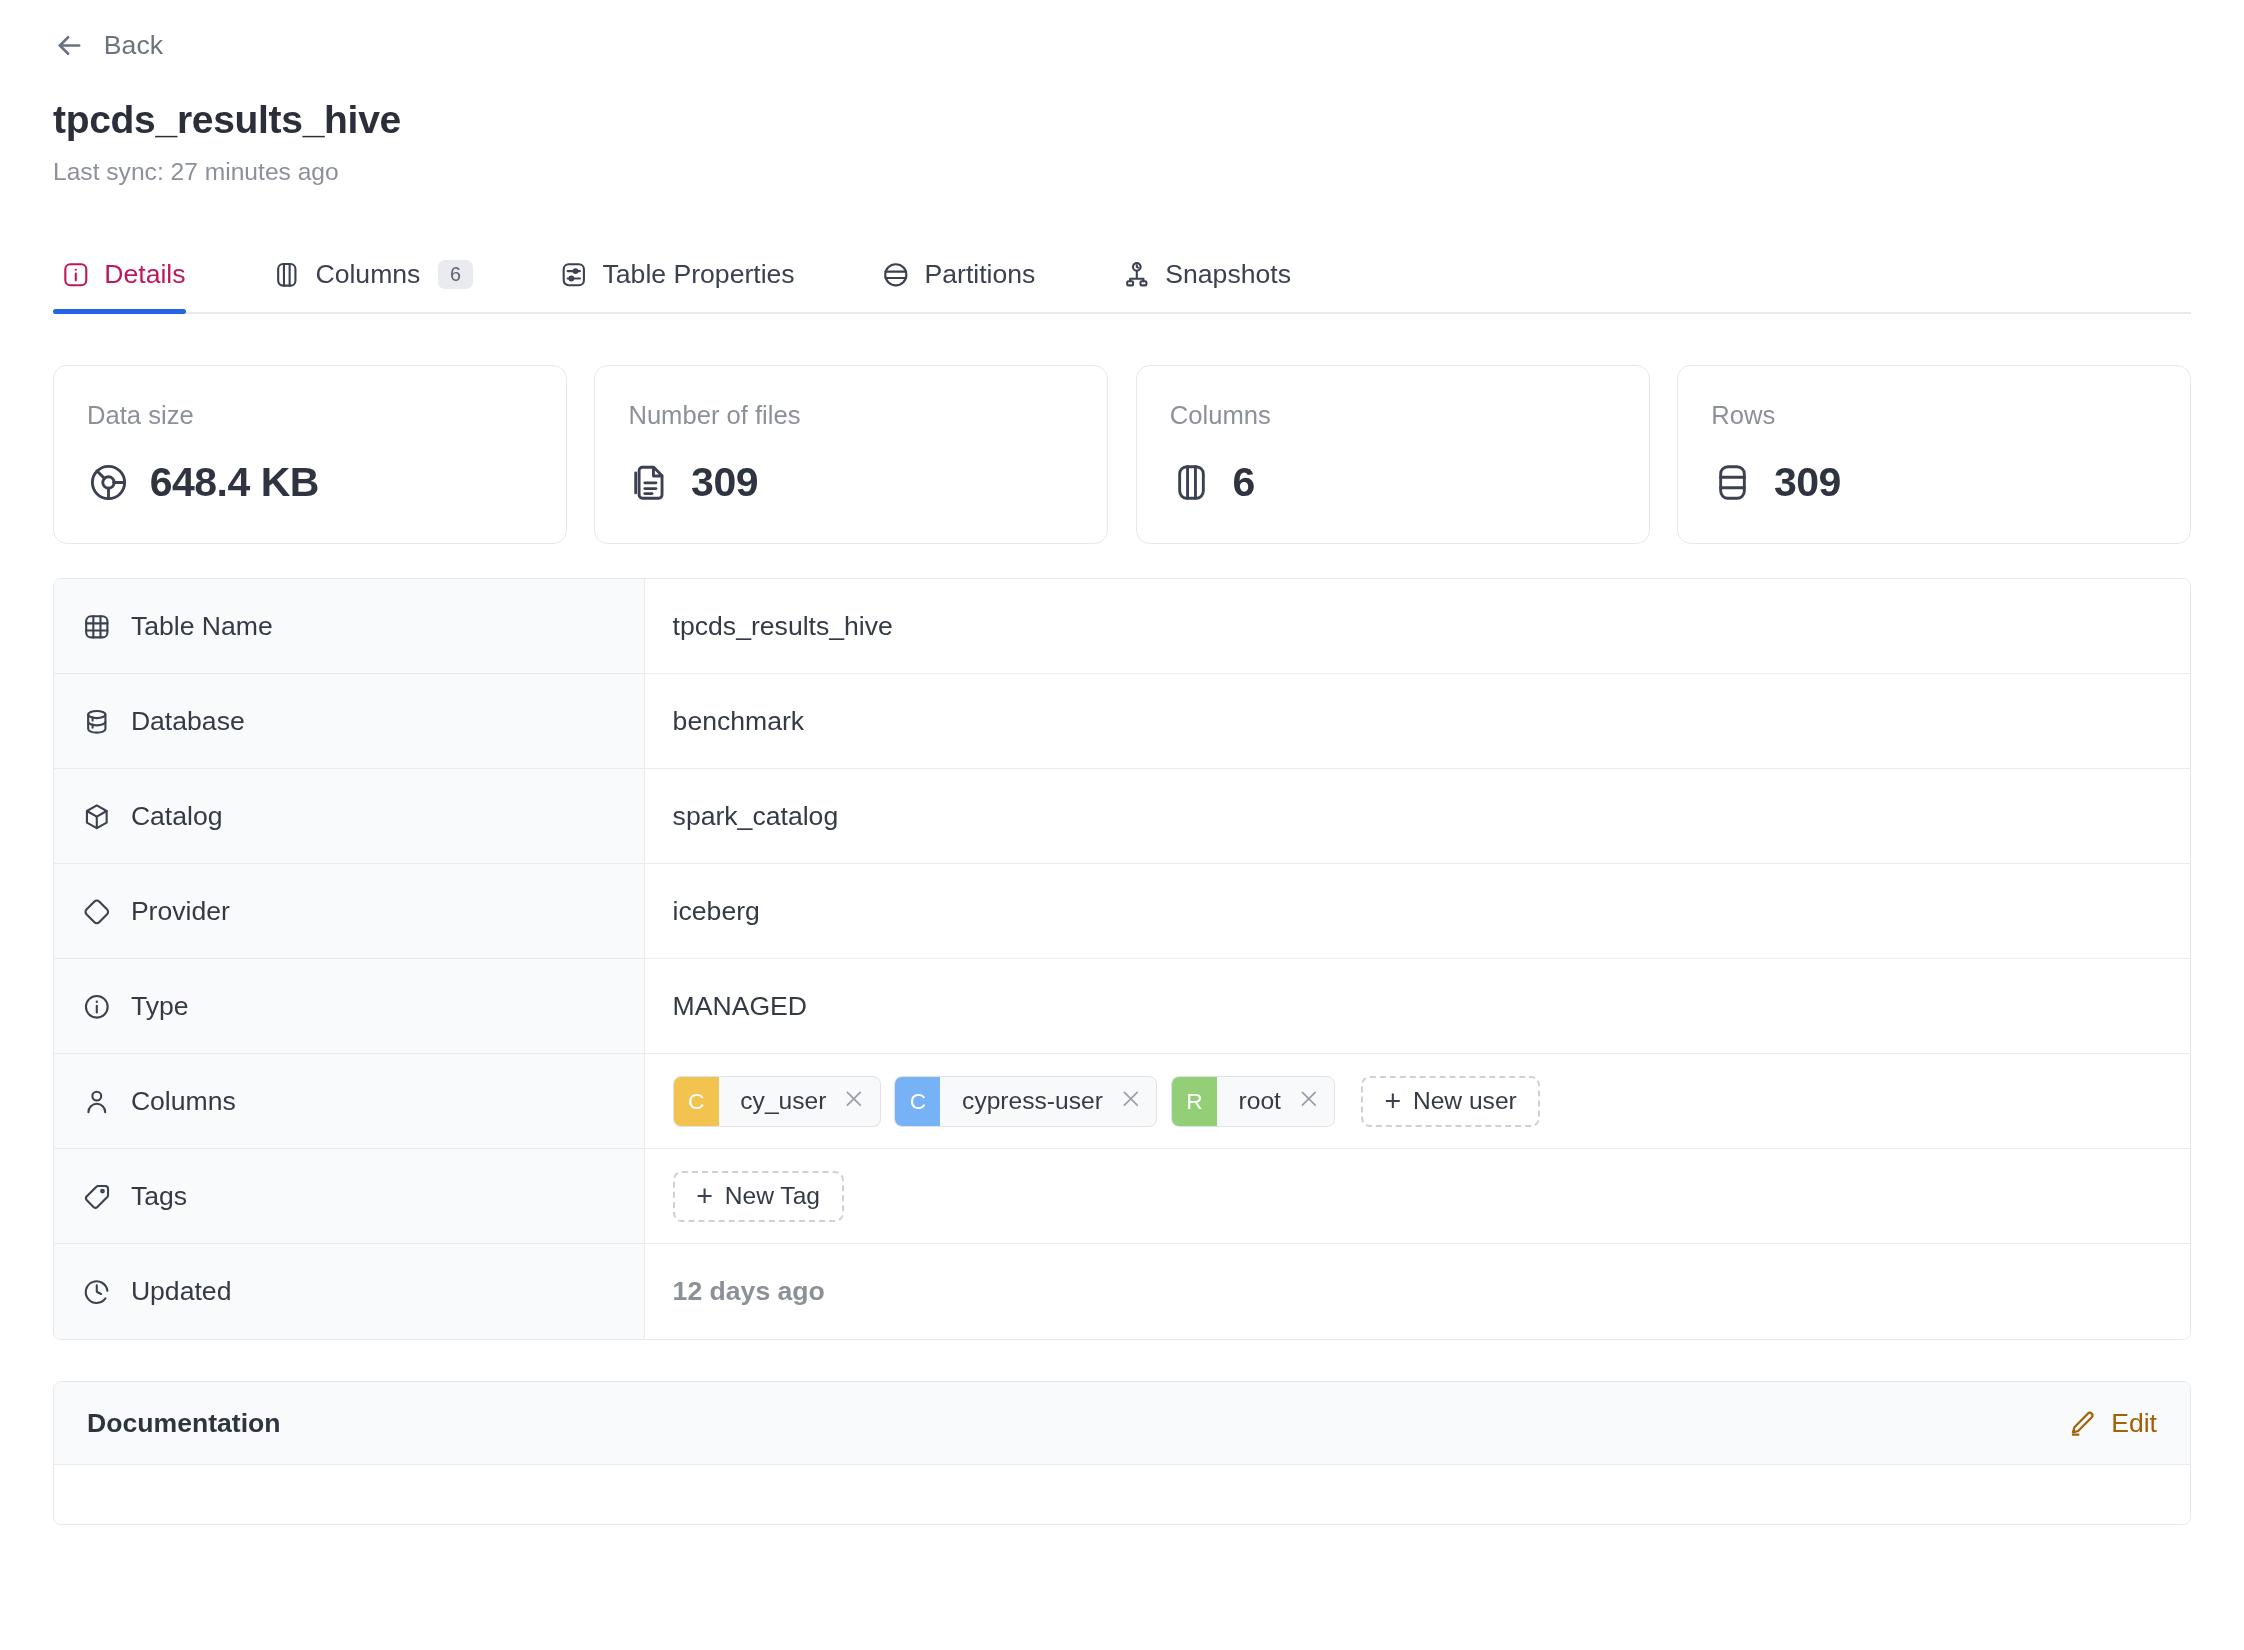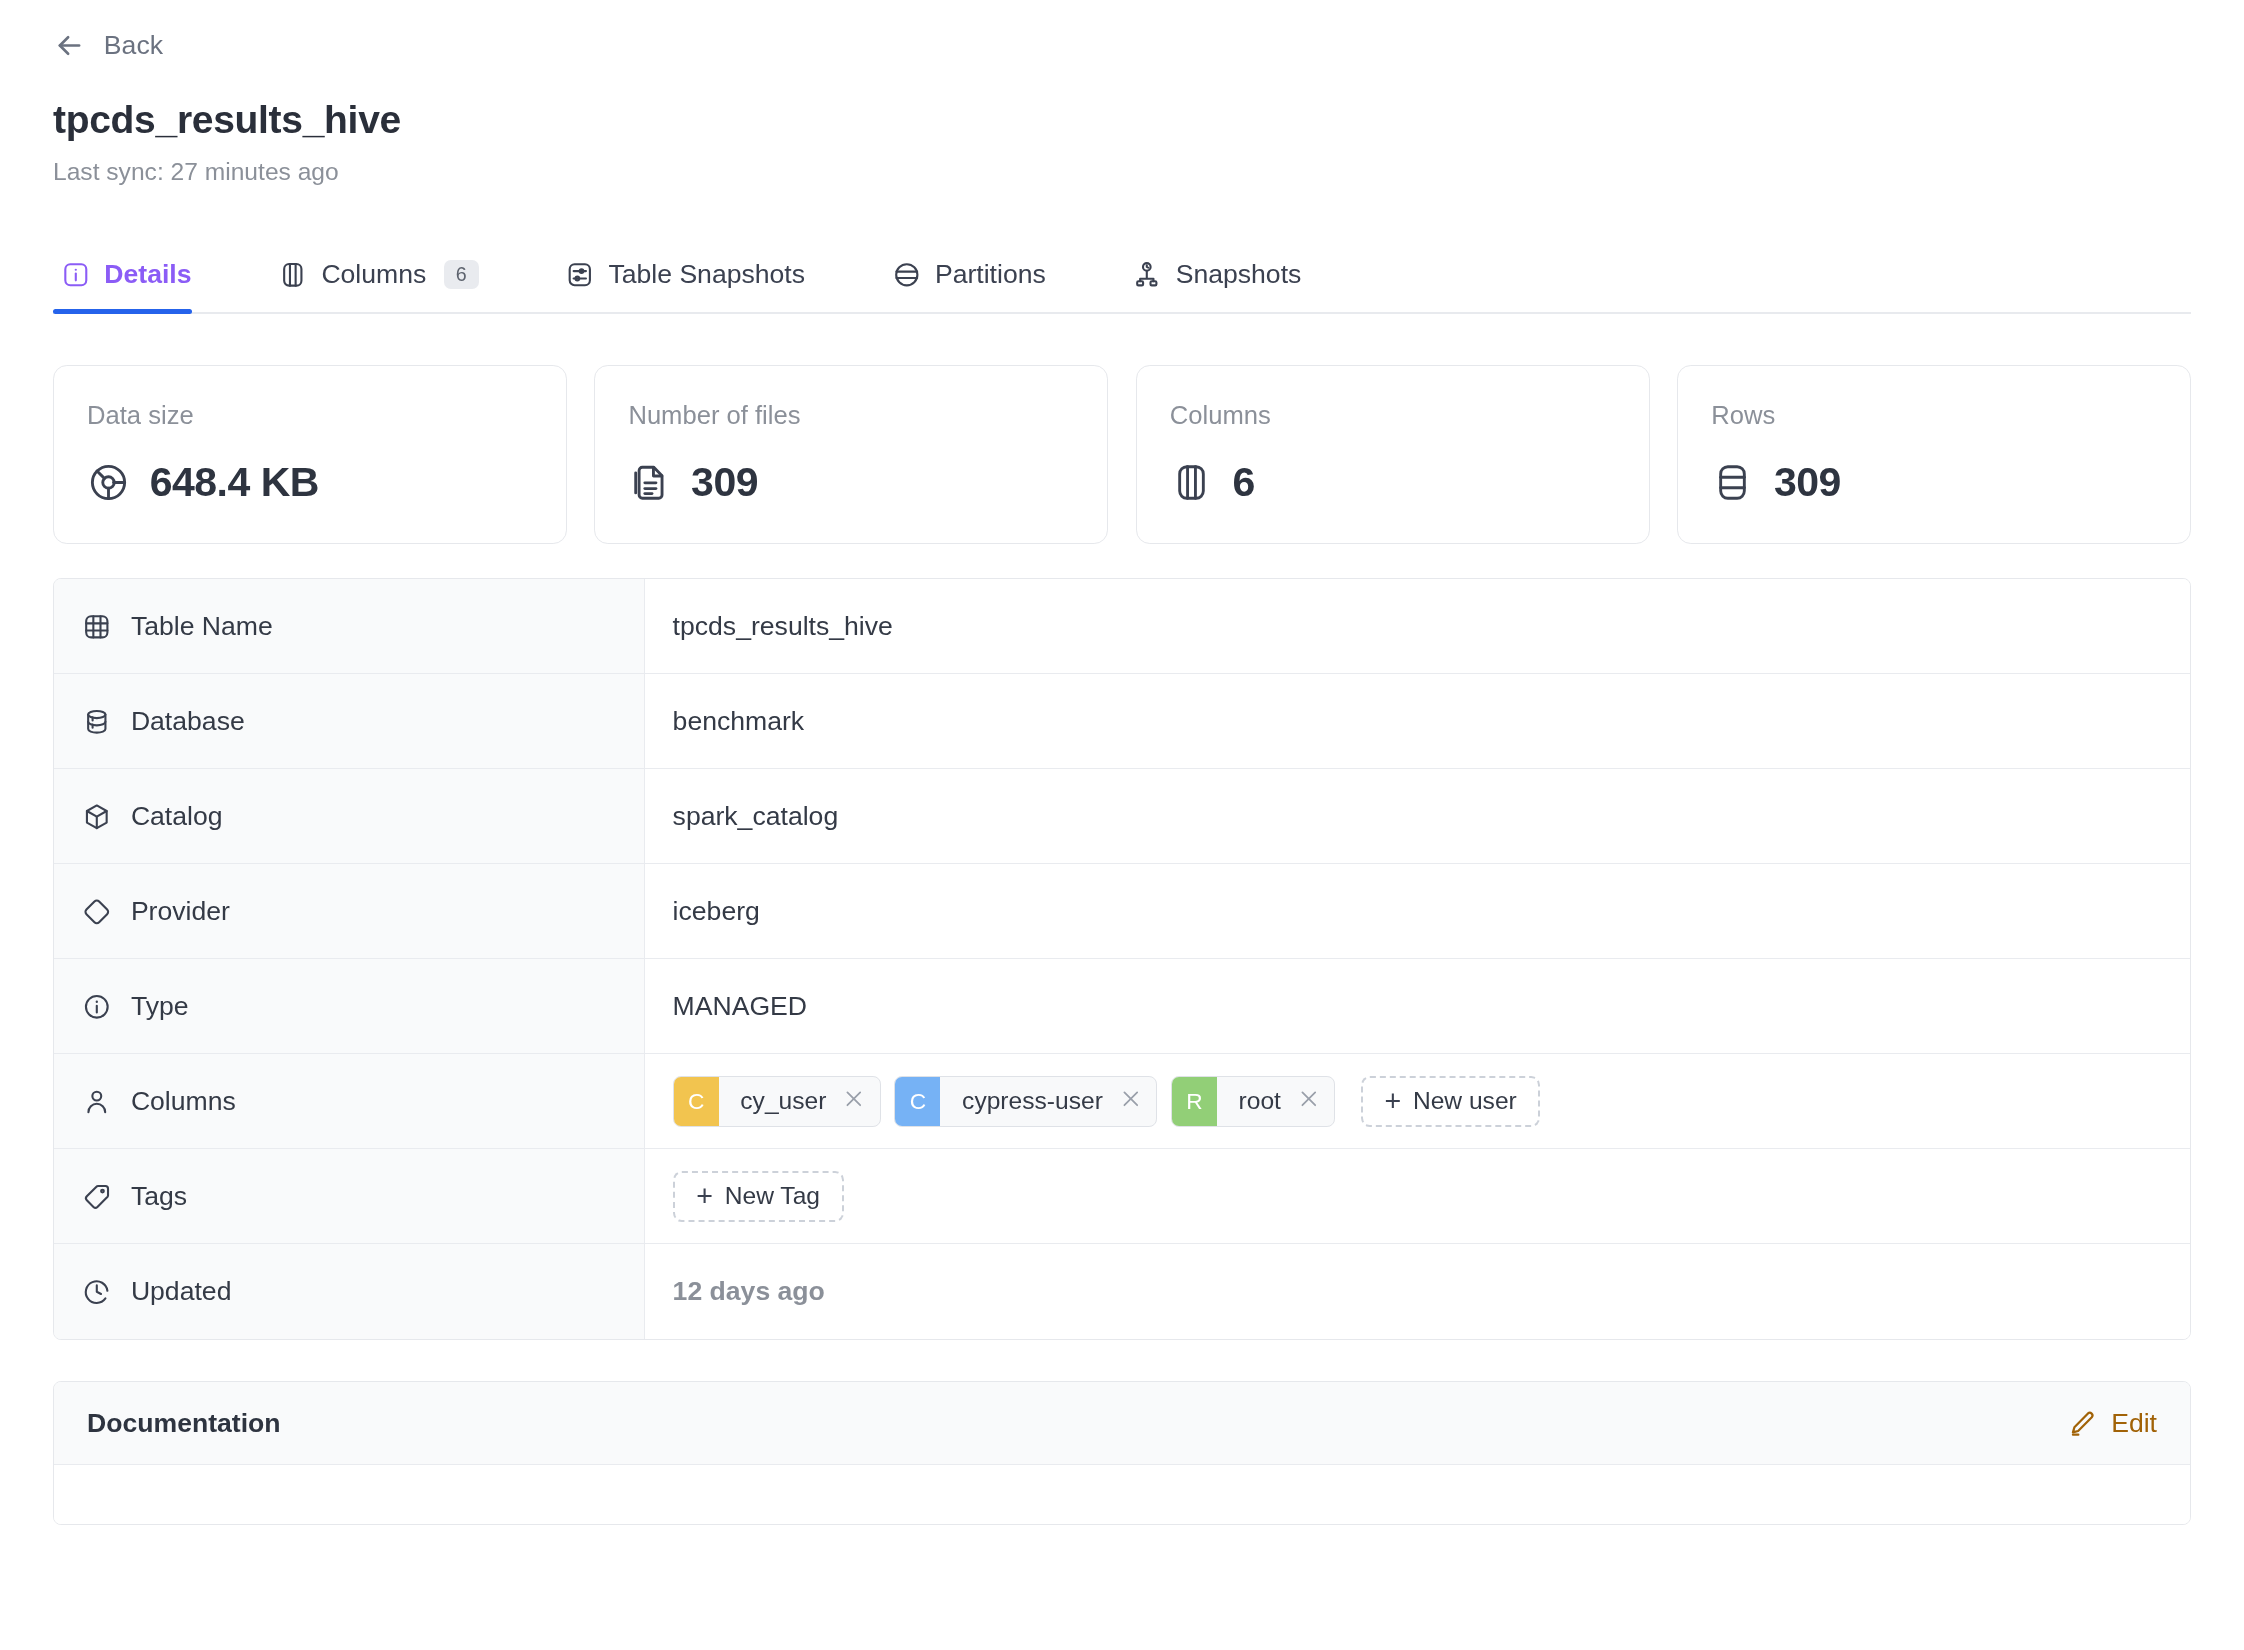--- a/index.html
+++ b/index.html
@@ -37,21 +37,21 @@
     display: flex; align-items: center; gap: 13.8px;
     padding: 0 23.6px 21.7px 7.9px;
     margin-right: 55px;
     font-size: 26.6px;
     color: #3b4150;
     cursor: pointer;
     position: relative;
     white-space: nowrap;
   }
   .tab:last-child { margin-right: 0; }
-  .tab.active { color: #8b5cf6; font-weight: 700; }
+  .tab.active { color: #be185d; font-weight: 400; }
   .tab.active::after {
     content: ""; position: absolute; left: 0; right: 23.6px; bottom: -2px;
     height: 4.9px; background: #2563eb; border-radius: 3px;
   }
   .tab svg { display: block; flex: 0 0 auto; }
   .tab-badge {
     background: #e9ebef; color: #5d636e; border-radius: 6.9px;
     font-size: 19.7px; padding: 3.9px 11.8px; line-height: 1.1;
     margin-left: 3.9px;
   }
@@ -189,21 +189,21 @@
     <div class="tab">
       <span>
         <svg width="29.6" height="29.6" viewBox="0 0 24 24" fill="none" stroke="currentColor" stroke-width="1.7" stroke-linecap="round" stroke-linejoin="round">
           <rect x="3.8" y="3.5" width="16.4" height="17" rx="4"></rect>
           <line x1="7" y1="9" x2="17" y2="9"></line>
             <circle cx="13.4" cy="9" r="1.5"></circle>
           <line x1="7" y1="15" x2="17" y2="15"></line>
             <circle cx="10" cy="15" r="1.5"></circle>
         </svg>
       </span>
-      <span>Table Snapshots</span>
+      <span>Table Properties</span>
     </div>
 
     <div class="tab">
       <span>
         <svg width="29.6" height="29.6" viewBox="0 0 24 24" fill="none" stroke="currentColor" stroke-width="1.7" stroke-linecap="round" stroke-linejoin="round">
           <circle cx="12" cy="12" r="8.6"></circle>
             <line x1="3.6" y1="9.4" x2="20.4" y2="9.4"></line>
             <line x1="3.6" y1="14.6" x2="20.4" y2="14.6"></line>
         </svg>
       </span>

